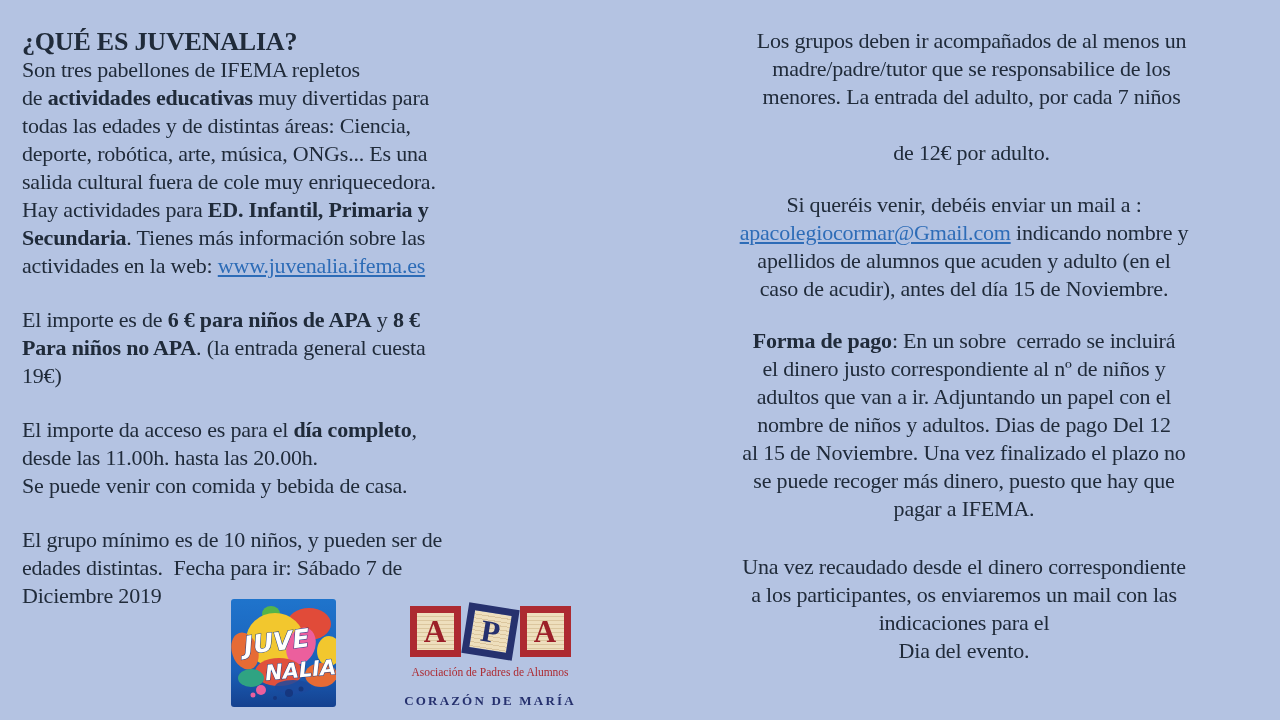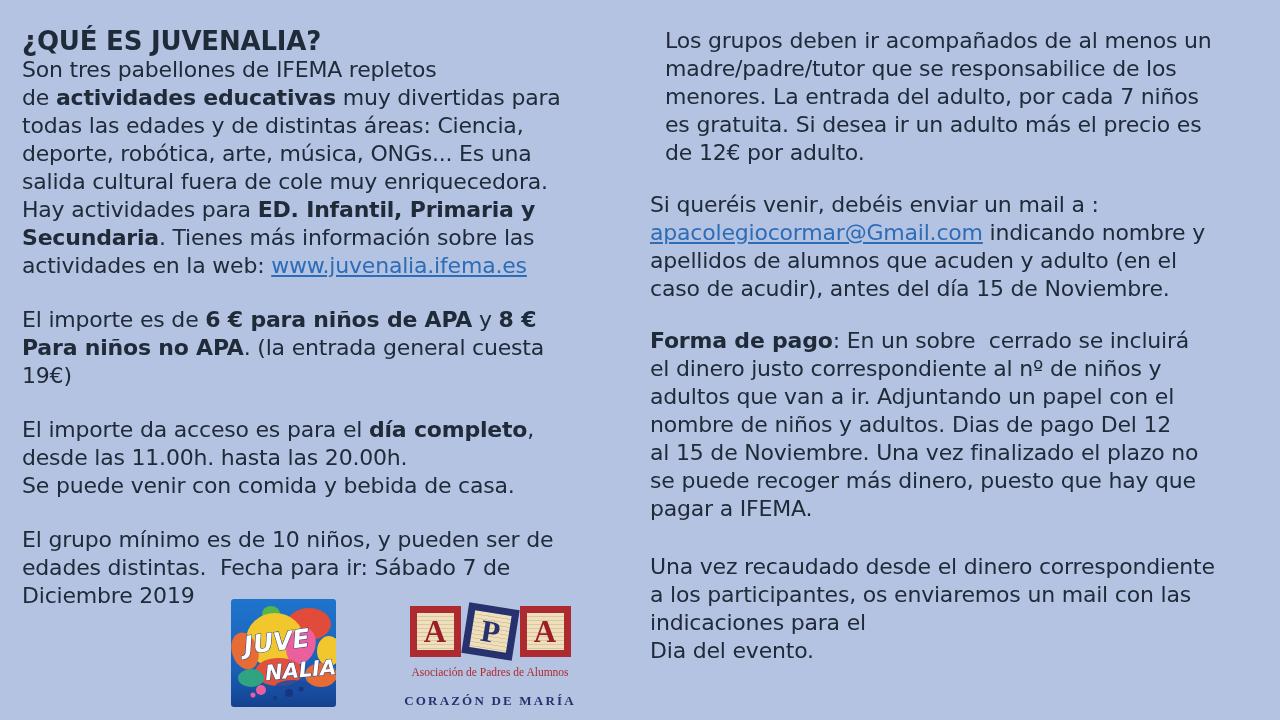--- a/index.html
+++ b/index.html
@@ -3,26 +3,26 @@
 <meta charset="utf-8">
 <style>
   html,body{margin:0;padding:0;}
   body{
     position:relative;
     width:1280px;height:720px;overflow:hidden;
     background:var(--background,#b4c3e2);
     font-family:"DejaVu Sans","Liberation Sans",sans-serif;
     color:var(--text,#202b3a);
   }
-  .col{position:absolute;font-size:22px;line-height:28px;letter-spacing:-0.2px;}
+  .col{position:absolute;font-size:22px;line-height:28px;letter-spacing:-0.2px;font-family:Liberation Serif, serif;}
   .col-left{left:22px;top:27px;width:616px;}
   .col-right{left:650px;top:27px;width:628px;}
   .flyer-title{font-size:26px;line-height:29px;margin:0;font-weight:bold;white-space:pre;}
   .para{margin:0 0 26px 0;white-space:pre;}
-  .col-right .para{margin-bottom:24px;}
+  .col-right .para{margin-bottom:24px;text-align:center;}
   .para.indent{margin-left:15px;}
   .para.extra-top{margin-top:30px;}
   .bold{font-weight:bold;}
   a.link{color:var(--link,#2d6cb7);text-decoration:underline;cursor:pointer;}
 
   
   .juvenalia-logo{position:absolute;left:231px;top:599px;width:105px;height:108px;}
   .juvenalia-logo svg{display:block;}
 
   
@@ -63,21 +63,21 @@
   <div id="left-paras">
       <p class="para"><span>Son tres pabellones de IFEMA repletos</span><br><span>de </span><span class="bold">actividades educativas</span><span> muy divertidas para</span><br><span>todas las edades y de distintas áreas: Ciencia,</span><br><span>deporte, robótica, arte, música, ONGs... Es una</span><br><span>salida cultural fuera de cole muy enriquecedora.</span><br><span>Hay actividades para </span><span class="bold">ED. Infantil, Primaria y</span><br><span class="bold">Secundaria</span><span>. Tienes más información sobre las</span><br><span>actividades en la web: </span><a href="#" class="link">www.juvenalia.ifema.es</a></p>
       <p class="para"><span>El importe es de </span><span class="bold">6 € para niños de APA</span><span> y </span><span class="bold">8 €</span><br><span class="bold">Para niños no APA</span><span>. (la entrada general cuesta</span><br><span>19€)</span></p>
       <p class="para"><span>El importe da acceso es para el </span><span class="bold">día completo</span><span>,</span><br><span>desde las 11.00h. hasta las 20.00h.</span><br><span>Se puede venir con comida y bebida de casa.</span></p>
       <p class="para"><span>El grupo mínimo es de 10 niños, y pueden ser de</span><br><span>edades distintas.  Fecha para ir: Sábado 7 de</span><br><span>Diciembre 2019</span></p>
     </div>
 </div>
 
 <div class="col col-right">
   <div id="right-paras">
-      <p class="para indent"><span>Los grupos deben ir acompañados de al menos un</span><br><span>madre/padre/tutor que se responsabilice de los</span><br><span>menores. La entrada del adulto, por cada 7 niños</span><br><span>es gratuita. Si desea ir un adulto más el precio es</span><br><span>de 12€ por adulto.</span></p>
+      <p class="para indent"><span>Los grupos deben ir acompañados de al menos un</span><br><span>madre/padre/tutor que se responsabilice de los</span><br><span>menores. La entrada del adulto, por cada 7 niños</span><br><br><span>de 12€ por adulto.</span></p>
       <p class="para"><span>Si queréis venir, debéis enviar un mail a :</span><br><a href="#" class="link">apacolegiocormar@Gmail.com</a><span> indicando nombre y</span><br><span>apellidos de alumnos que acuden y adulto (en el</span><br><span>caso de acudir), antes del día 15 de Noviembre.</span></p>
       <p class="para"><span class="bold">Forma de pago</span><span>: En un sobre  cerrado se incluirá</span><br><span>el dinero justo correspondiente al nº de niños y</span><br><span>adultos que van a ir. Adjuntando un papel con el</span><br><span>nombre de niños y adultos. Dias de pago Del 12</span><br><span>al 15 de Noviembre. Una vez finalizado el plazo no</span><br><span>se puede recoger más dinero, puesto que hay que</span><br><span>pagar a IFEMA.</span></p>
       <p class="para extra-top"><span>Una vez recaudado desde el dinero correspondiente</span><br><span>a los participantes, os enviaremos un mail con las</span><br><span>indicaciones para el</span><br><span>Dia del evento.</span></p>
     </div>
 </div>
 
 <div class="juvenalia-logo">
   <svg width="105" height="108" viewBox="0 0 105 108" xmlns="http://www.w3.org/2000/svg">
     <defs>
       <linearGradient id="jg" x1="0" y1="0" x2="0" y2="1">

